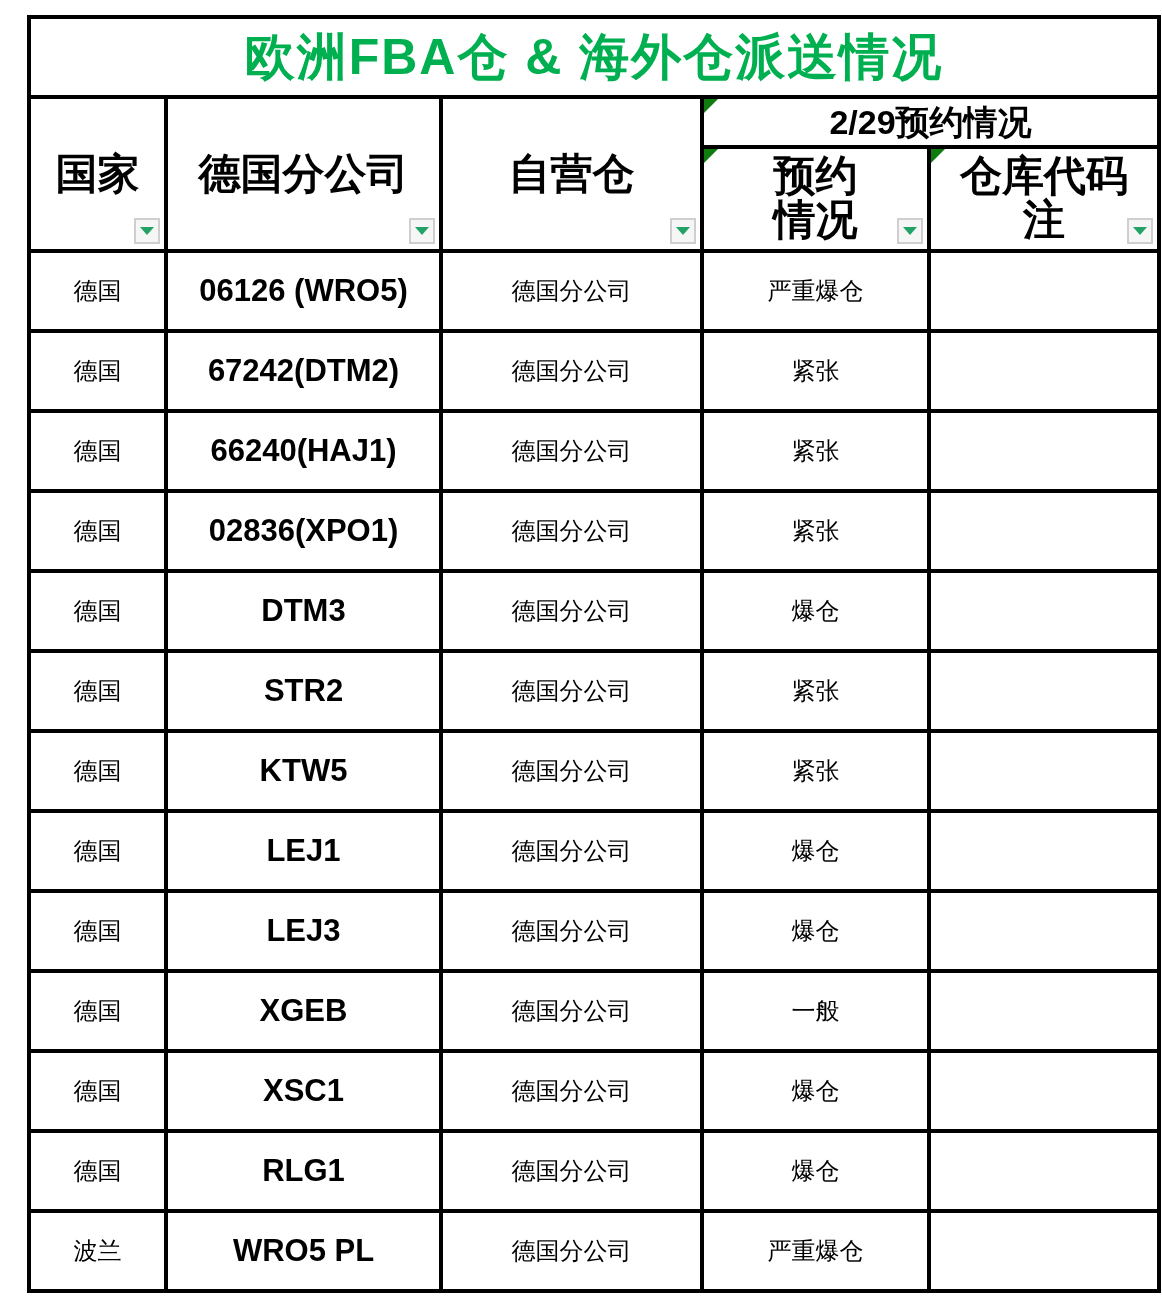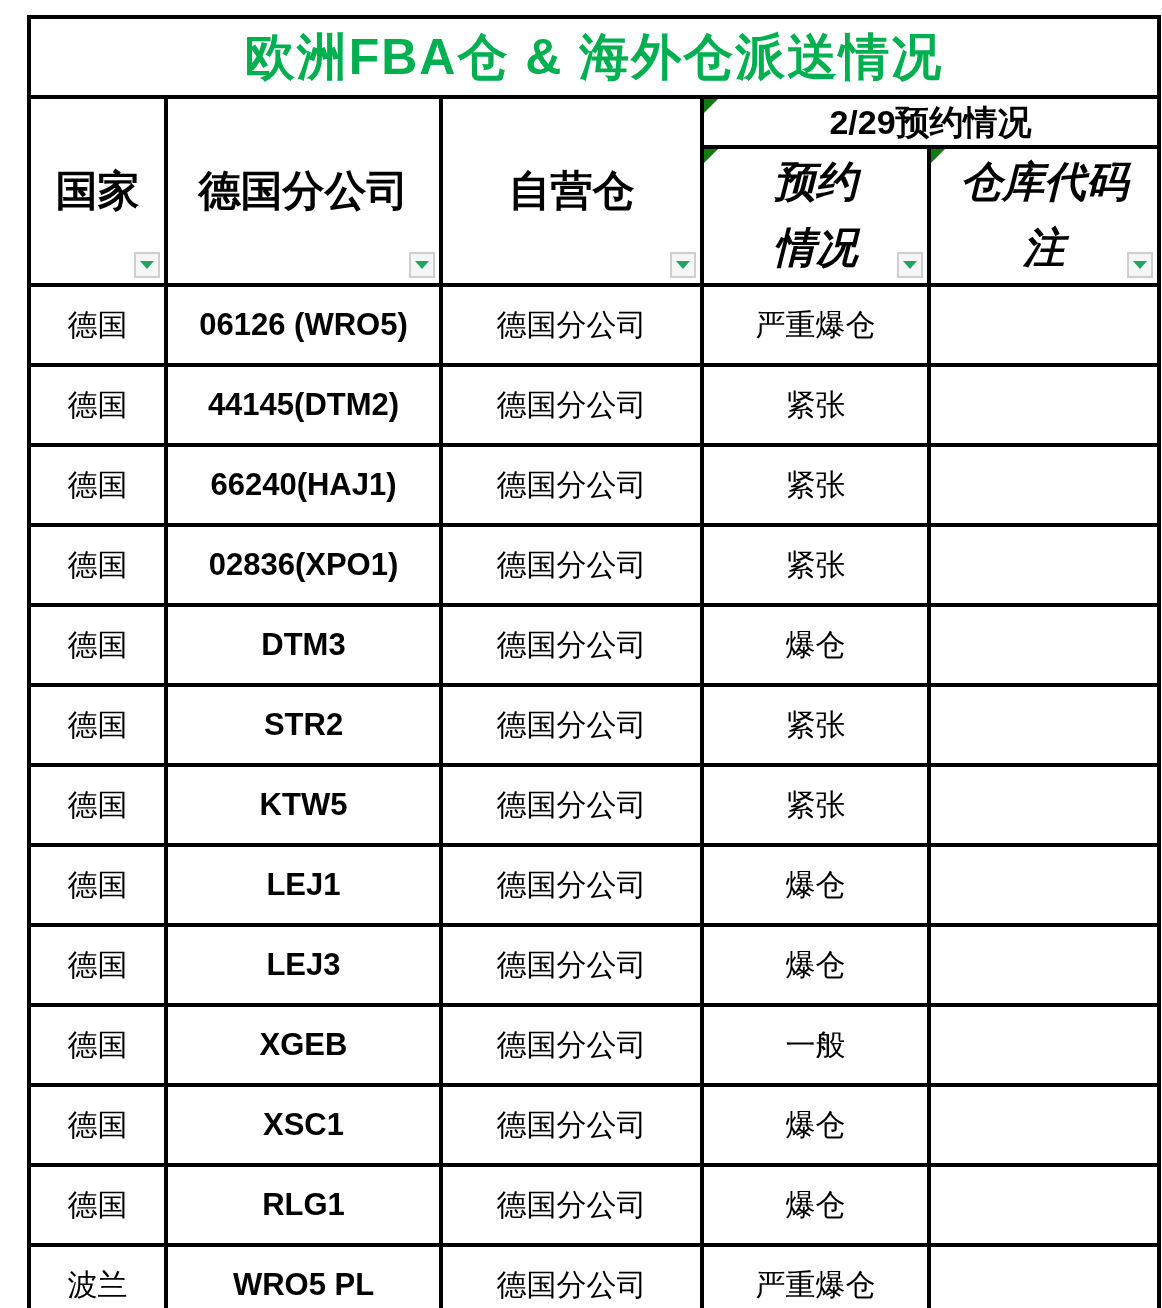--- a/index.html
+++ b/index.html
@@ -49,26 +49,25 @@
   }
   .row-group{height:50px;}
   .row-sub{height:104px;}
   .group-cell{
     font-size:34px;
     line-height:44px;
   }
   .sub-label{
     display:block;
     white-space:pre-line;
-    line-height:66px;
+    line-height:44px;
     padding-bottom:2px;
-    font-style:italic;
   }
   .data-row{height:80px;}
-  .c-country,.c-own,.c-status{font-size:30px;}
+  .c-country,.c-own,.c-status{font-size:24px;}
   .c-code{font-size:31px;font-weight:bold;white-space:nowrap;}
   .c-note{font-size:30px;}
   
   .filter-btn{
     position:absolute;
     right:4px;bottom:5px;
     width:26px;height:26px;
     background:#f6f6f6;
     border:2px solid #cfcfcf;
     box-sizing:border-box;
@@ -152,21 +151,21 @@
     <tbody id="rows">
         <tr class="data-row">
     <td class="c-country">德国</td>
     <td class="c-code">06126 (WRO5)</td>
     <td class="c-own">德国分公司</td>
     <td class="c-status">严重爆仓</td>
     <td class="c-note"></td>
   </tr>
         <tr class="data-row">
     <td class="c-country">德国</td>
-    <td class="c-code">44145(DTM2)</td>
+    <td class="c-code">67242(DTM2)</td>
     <td class="c-own">德国分公司</td>
     <td class="c-status">紧张</td>
     <td class="c-note"></td>
   </tr>
         <tr class="data-row">
     <td class="c-country">德国</td>
     <td class="c-code">66240(HAJ1)</td>
     <td class="c-own">德国分公司</td>
     <td class="c-status">紧张</td>
     <td class="c-note"></td>

